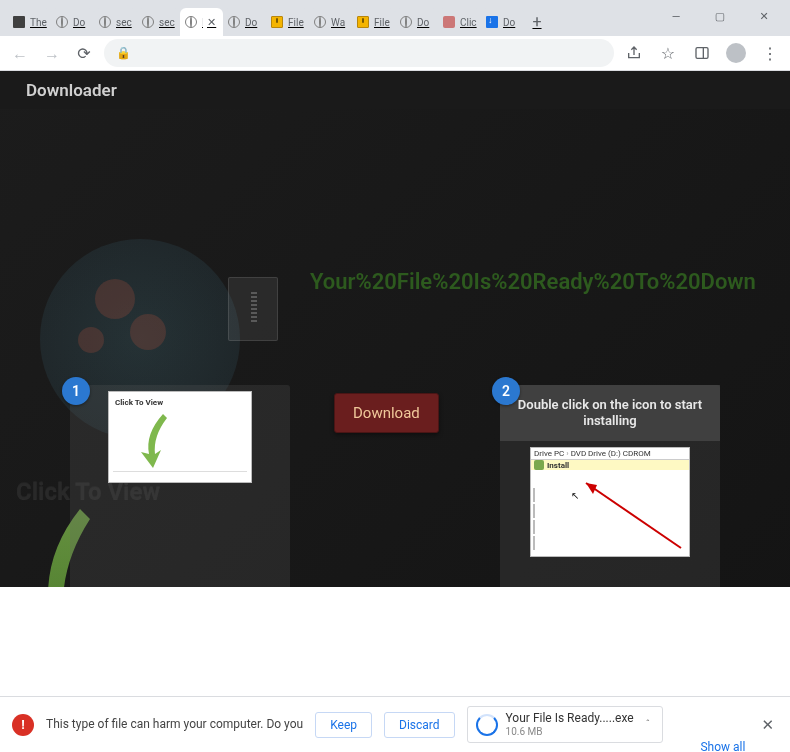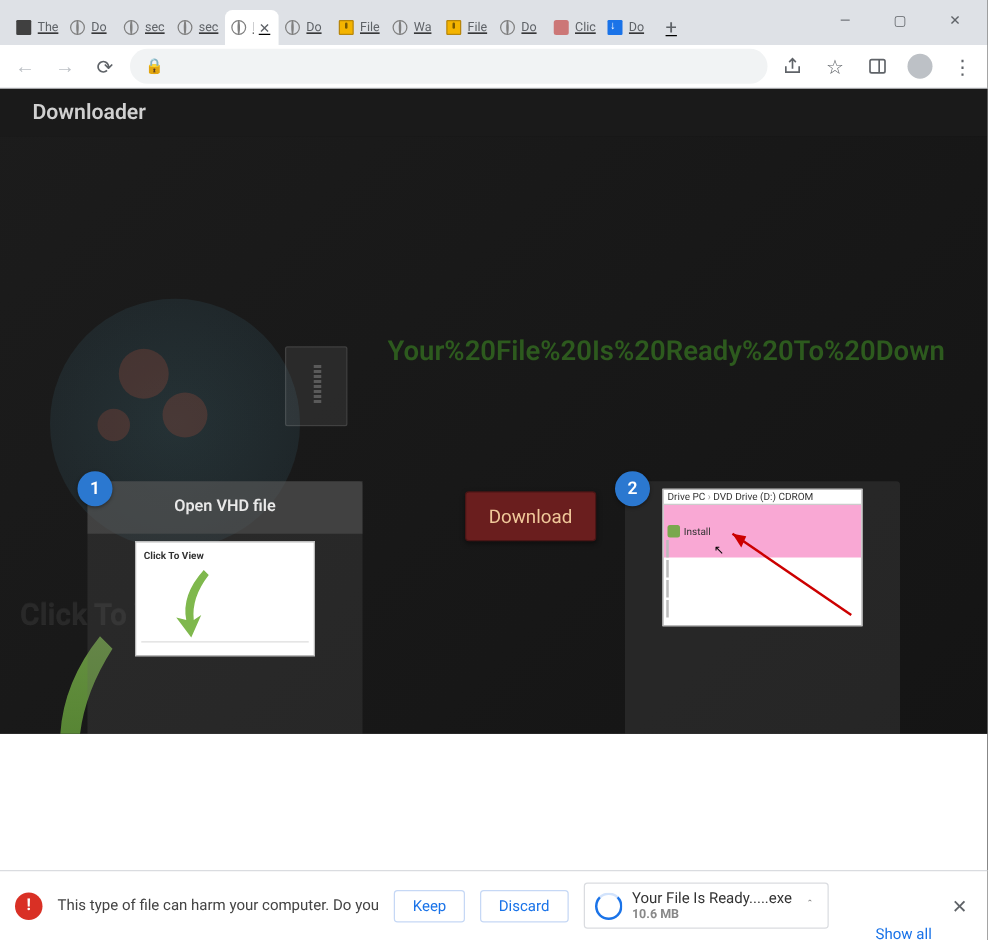--- a/index.html
+++ b/index.html
@@ -57,43 +57,43 @@
 .card1 .card-img { width: 144px; height: 92px; position: relative; }
 .card1 .ctv { position: absolute; left: 6px; top: 6px; font-size: 8px; font-weight: 700; color: #333; }
 .card1 .mini-arrow { position: absolute; left: 26px; top: 18px; }
 .card1 .card-footer { position: absolute; bottom: 2px; left: 4px; right: 4px; font-size: 6px; color: #888; border-top: 1px solid #ddd; padding-top: 1px; }
 
 .card2 { left: 500px; top: 276px; }
 .card2 .card-title { height: 56px; }
 .card2 .card-img { width: 160px; height: 110px; position: relative; overflow: hidden; }
 .breadcrumb-mini { font-size: 8px; background: #fff; border-bottom: 1px solid #ccc; padding: 1px 3px; color: #333; }
 .breadcrumb-mini .sep { color: #999; margin: 0 2px; }
-.install-row { display: flex; align-items: center; gap: 3px; padding: 16px 3px; font-size: 8px; font-weight: 400; color: #333; background: #f9a8d4; }
+.install-row { display: flex; align-items: center; gap: 3px; padding: 0 3px; font-size: 8px; font-weight: 700; color: #333; background: #fef9c3; }
 .install-ico { width: 10px; height: 10px; background: #7aa84d; border-radius: 2px; }
 .cursor-mini { position: absolute; left: 40px; top: 42px; font-size: 10px; }
 .streak { position: absolute; left: 2px; bottom: 2px; width: 2px; background: #bbb; }
 
 
-.dl-btn { position: absolute; left: 372px; top: 284px; padding: 10px 18px; background: #6a1e1e; color: #f0c89a; border: 1px solid #4a1515; border-radius: 3px; font-size: 15px; cursor: pointer; box-shadow: 0 2px 4px rgba(0,0,0,0.4); }
+.dl-btn { position: absolute; left: 334px; top: 284px; padding: 10px 18px; background: #6a1e1e; color: #f0c89a; border: 1px solid #4a1515; border-radius: 3px; font-size: 15px; cursor: pointer; box-shadow: 0 2px 4px rgba(0,0,0,0.4); }
 
 
 .hscroll { position: absolute; left: 0; bottom: 0; height: 12px; right: 0; background: #f1f1f1; border-top: 1px solid #dadce0; }
 .hscroll .thumb { position: absolute; left: 10px; top: 2px; height: 8px; width: 530px; background: #c1c1c1; border-radius: 4px; }
 .hscroll .arrow { position: absolute; top: 0; width: 12px; height: 12px; display: flex; align-items: center; justify-content: center; font-size: 8px; color: #666; }
 
 
 .dl-shelf { position: absolute; left: 0; right: 0; bottom: 0; height: 56px; background: #fff; border-top: 1px solid #dadce0; display: flex; align-items: center; padding: 0 12px; gap: 12px; }
 .warn-icon { width: 22px; height: 22px; border-radius: 50%; background: #d93025; color: #fff; display: flex; align-items: center; justify-content: center; font-size: 13px; font-weight: 700; flex-shrink: 0; }
 .warn-text { font-size: 12px; color: #444; max-width: 280px; line-height: 1.35; }
 .keep-btn, .discard-btn { padding: 5px 14px; border: 1px solid #c6d8f5; border-radius: 3px; background: #fff; color: #1a73e8; font-size: 12px; cursor: pointer; }
 .dl-item { display: flex; align-items: center; gap: 8px; padding: 4px 8px; border: 1px solid #dadce0; border-radius: 3px; }
 .dl-prog { width: 22px; height: 22px; border: 2px solid #1a73e8; border-top-color: #d2e3fc; border-radius: 50%; flex-shrink: 0; }
 .dl-info { font-size: 11px; line-height: 1.25; }
 .dl-name { color: #333; font-size: 12px; }
-.dl-size { color: #888; font-size: 10px; font-weight: bold; }
+.dl-size { color: #888; font-size: 10px; }
 .dl-chev { font-size: 10px; color: #666; padding: 0 4px; cursor: pointer; }
 .shelf-spacer { flex: 1; }
 .show-all { color: #1a73e8; font-size: 12px; cursor: pointer; margin-top: 44px; }
 .shelf-close { color: #5f6368; font-size: 15px; cursor: pointer; padding: 4px; }
 
 
 .globe { width: 12px; height: 12px; border: 1px solid #808080; border-radius: 50%; position: relative; }
 .globe:after { content: ""; position: absolute; left: 4px; top: -1px; width: 2px; height: 12px; border: 1px solid #808080; border-radius: 50%; box-sizing: border-box; }
 .fav-yellow { width: 12px; height: 12px; background: #f4b400; border: 1px solid #b8860b; border-radius: 1px; position: relative; }
 .fav-yellow:after { content: ""; position: absolute; left: 4px; top: 1px; width: 2px; height: 5px; background: #7a5901; border-radius: 1px; }
@@ -238,34 +238,34 @@
           <linearGradient id="g1" x1="0" y1="0" x2="0" y2="1">
             <stop offset="0" stop-color="#7fb84d"></stop>
             <stop offset="1" stop-color="#5a9b2e"></stop>
           </linearGradient>
         </defs>
       <path d="M 60 10 Q 20 60 30 120 L 15 118 L 40 165 L 58 115 L 44 120 Q 38 70 70 20 Z" fill="url(#g1)" opacity="0.75"></path>
     </svg>
 
     <div class="card card1">
       <div class="badge">1</div>
-      <div class="card-title">Open VHD file</div>
       <div class="card-img">
         <div class="ctv">Click To View</div>
         <svg class="mini-arrow" width="40" height="60" viewBox="0 0 40 60">
           <path d="M 28 4 Q 10 24 14 44 L 6 42 L 18 58 L 26 40 L 20 44 Q 18 26 32 8 Z" fill="#7fb84d"></path>
         </svg>
         <div class="card-footer">&nbsp;</div>
       </div>
     </div>
 
     <div class="dl-btn">Download</div>
 
     <div class="card card2">
       <div class="badge">2</div>
+      <div class="card-title">Double click on the icon to start installing</div>
       <div class="card-img">
         <div class="breadcrumb-mini">
           <span>Drive PC</span><span class="sep">›</span><span>DVD Drive (D:) CDROM</span>
         </div>
         <div class="install-row">
           <span class="install-ico"></span>
           <span>Install</span>
         </div>
         <span class="cursor-mini">↖</span>
         <svg style="position:absolute;left:0;top:0" width="160" height="110">

